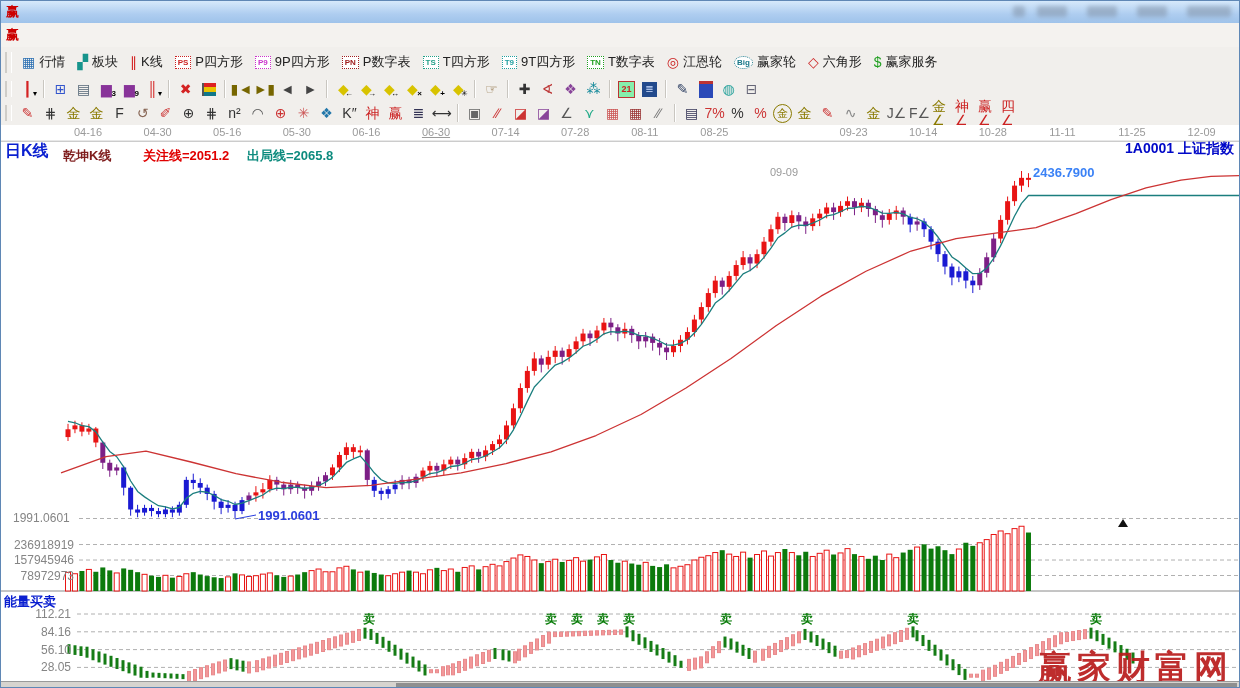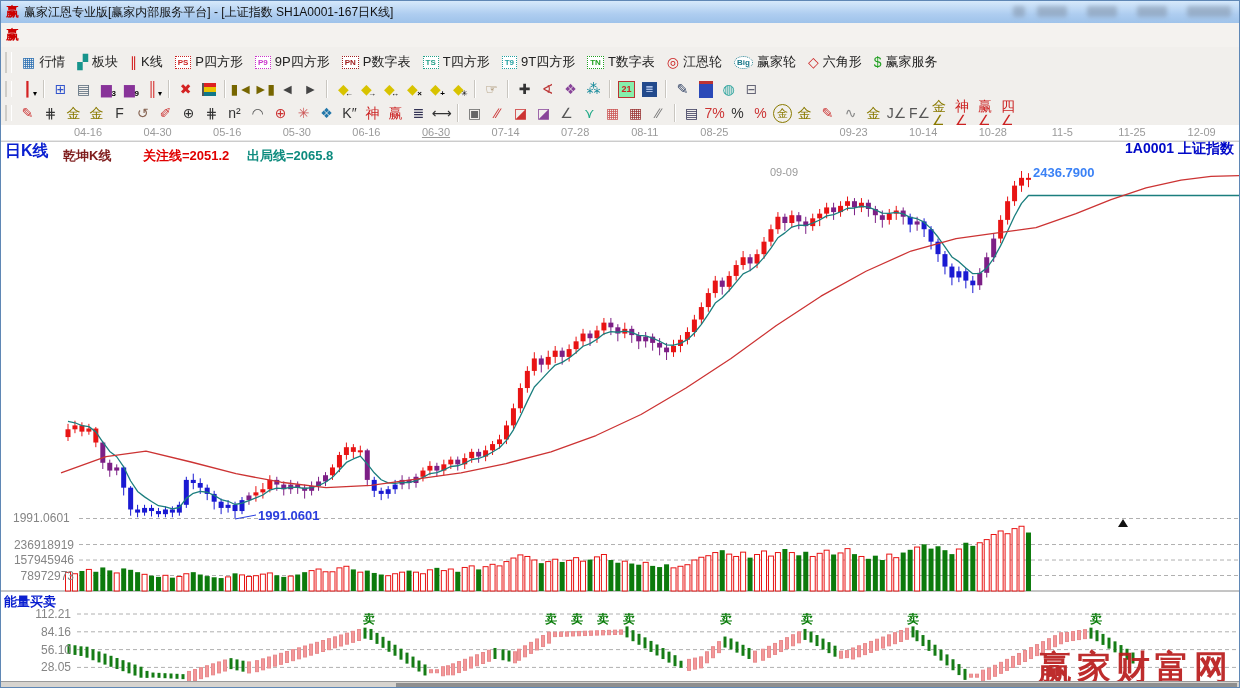--- a/index.html
+++ b/index.html
@@ -54,21 +54,20 @@
   
   #hscroll{position:absolute;left:0;top:680px;width:100%;height:8px;background:#d7d4cf;border-top:1px solid #9a9a9a;}
   #hthumb{position:absolute;left:395px;top:1px;width:841px;height:6px;background:#8f8f8f;}
   svg{position:absolute;left:0;top:0;}
 </style>
 </head>
 <body>
 
 <div id="titlebar">
   <span class="logo">赢</span>
-  <span>赢家江恩专业版[赢家内部服务平台] - [上证指数  SH1A0001-167日K线]</span>
   <span class="blob" style="left:1012px;width:12px"></span>
   <span class="blob" style="left:1036px;width:30px"></span>
   <span class="blob" style="left:1086px;width:30px"></span>
   <span class="blob" style="left:1136px;width:30px"></span>
   <span class="blob" style="left:1186px;width:44px"></span>
 </div>
 
 <div id="menubar">
   <span class="logo">赢</span>
 </div>
@@ -868,21 +867,21 @@
 <div class="abs datelbl" style="left: 365.4px; top: 125px; transform: translateX(-50%);">06-16</div>
 <div class="abs datelbl" style="left: 435px; top: 125px; transform: translateX(-50%); text-decoration: underline;">06-30</div>
 <div class="abs datelbl" style="left: 504.6px; top: 125px; transform: translateX(-50%);">07-14</div>
 <div class="abs datelbl" style="left: 574.2px; top: 125px; transform: translateX(-50%);">07-28</div>
 <div class="abs datelbl" style="left: 643.8px; top: 125px; transform: translateX(-50%);">08-11</div>
 <div class="abs datelbl" style="left: 713.4px; top: 125px; transform: translateX(-50%);">08-25</div>
 <div class="abs datelbl" style="left: 783px; top: 125px; transform: translateX(-50%); margin-top: 40px;">09-09</div>
 <div class="abs datelbl" style="left: 852.6px; top: 125px; transform: translateX(-50%);">09-23</div>
 <div class="abs datelbl" style="left: 922.2px; top: 125px; transform: translateX(-50%);">10-14</div>
 <div class="abs datelbl" style="left: 991.8px; top: 125px; transform: translateX(-50%);">10-28</div>
-<div class="abs datelbl" style="left: 1061.4px; top: 125px; transform: translateX(-50%);">11-5</div>
+<div class="abs datelbl" style="left: 1061.4px; top: 125px; transform: translateX(-50%);">11-11</div>
 <div class="abs datelbl" style="left: 1131px; top: 125px; transform: translateX(-50%);">11-25</div>
 <div class="abs datelbl" style="left: 1200.6px; top: 125px; transform: translateX(-50%);">12-09</div>
 <div class="abs graylbl" style="left: 12px; top: 510px;">1991.0601</div>
 <div class="abs graylbl" style="right: 1165px; top: 536.52px;">236918919</div>
 <div class="abs graylbl" style="right: 1165px; top: 552.02px;">157945946</div>
 <div class="abs graylbl" style="right: 1165px; top: 567.506px;">78972973</div>
 <div class="abs graylbl" style="right: 1168px; top: 606px;">112.21</div>
 <div class="abs graylbl" style="right: 1168px; top: 623.798px;">84.16</div>
 <div class="abs graylbl" style="right: 1168px; top: 641.602px;">56.10</div>
 <div class="abs graylbl" style="right: 1168px; top: 659.4px;">28.05</div>

